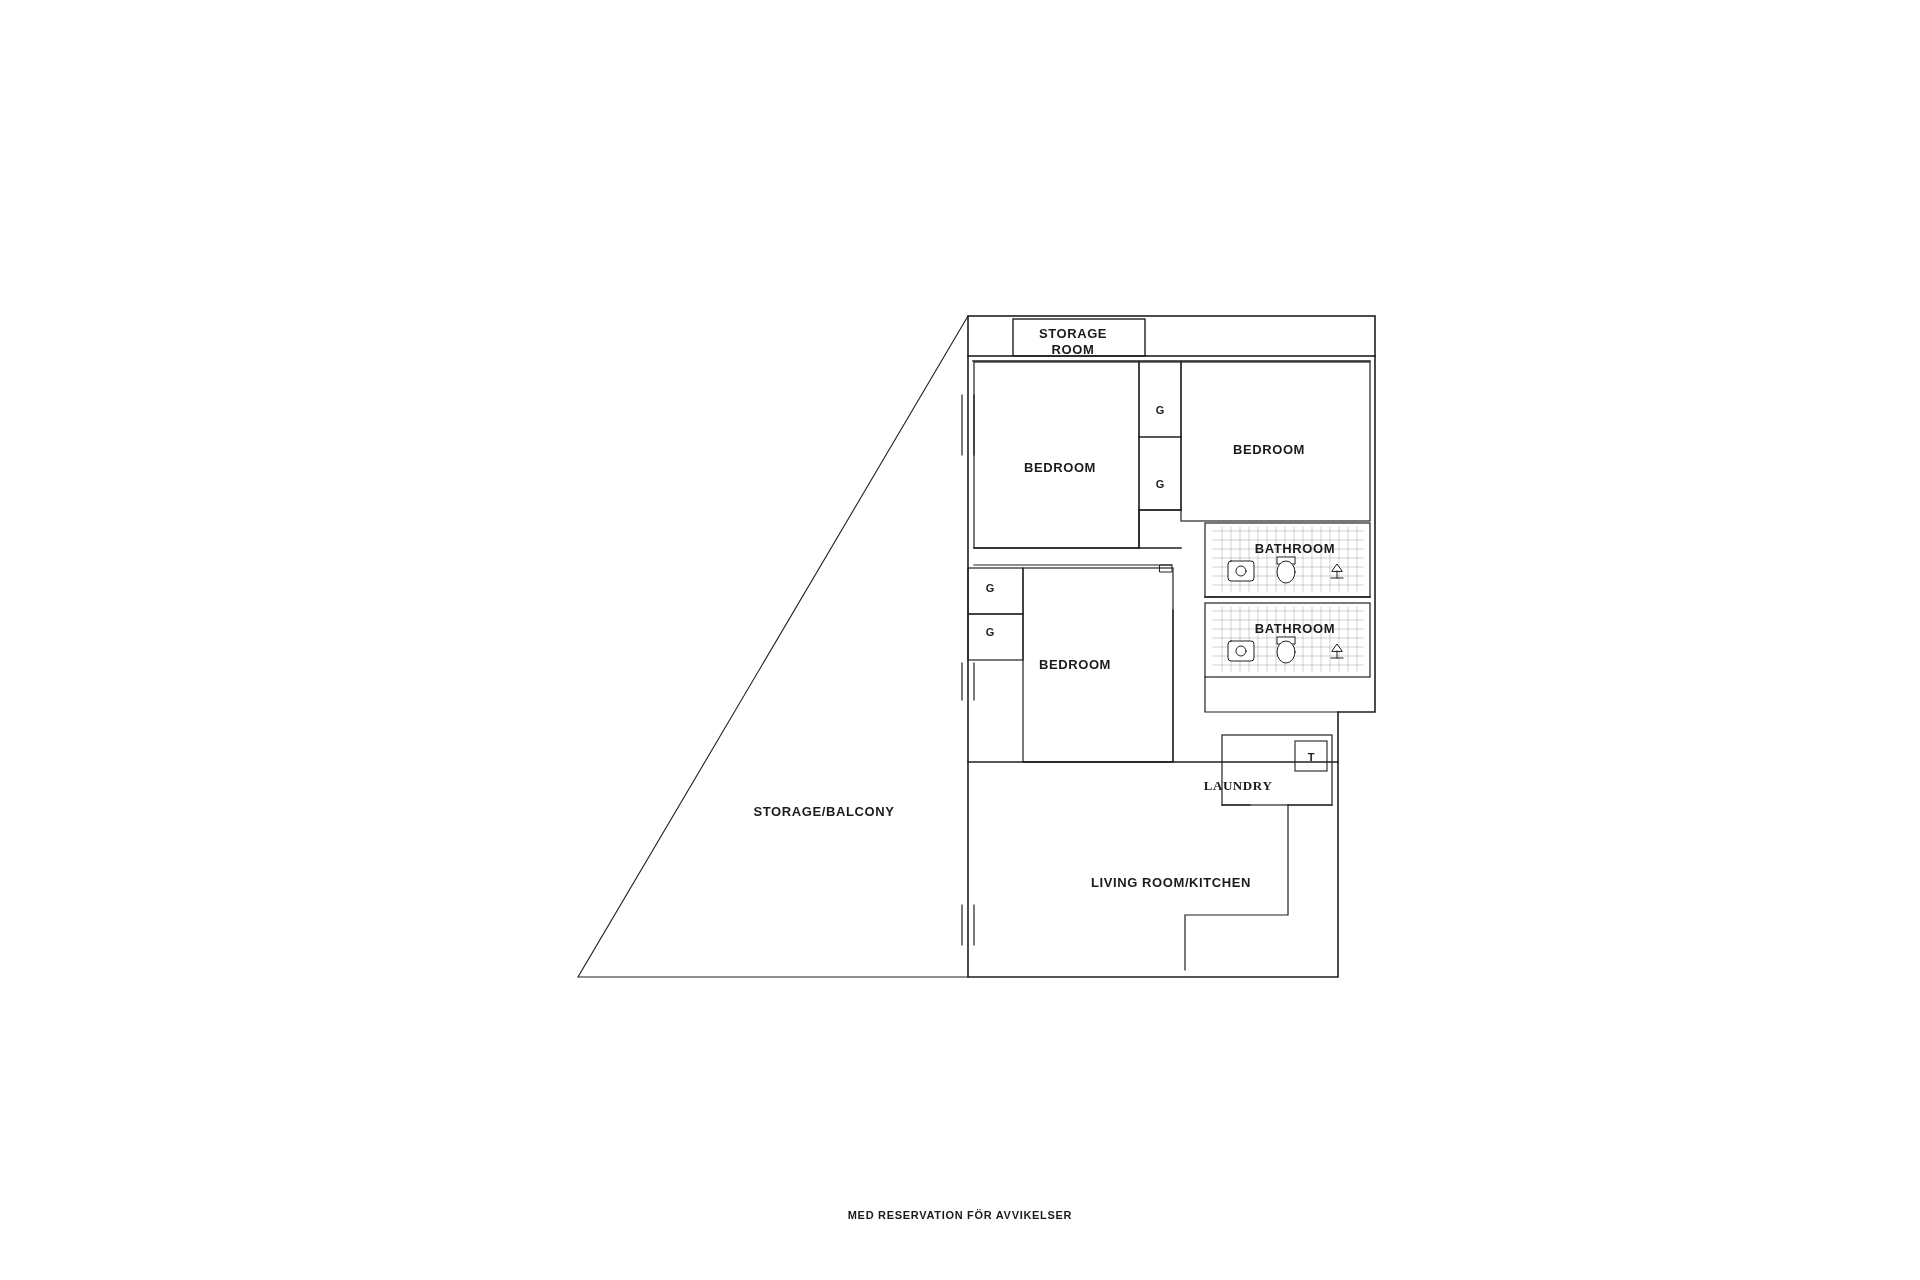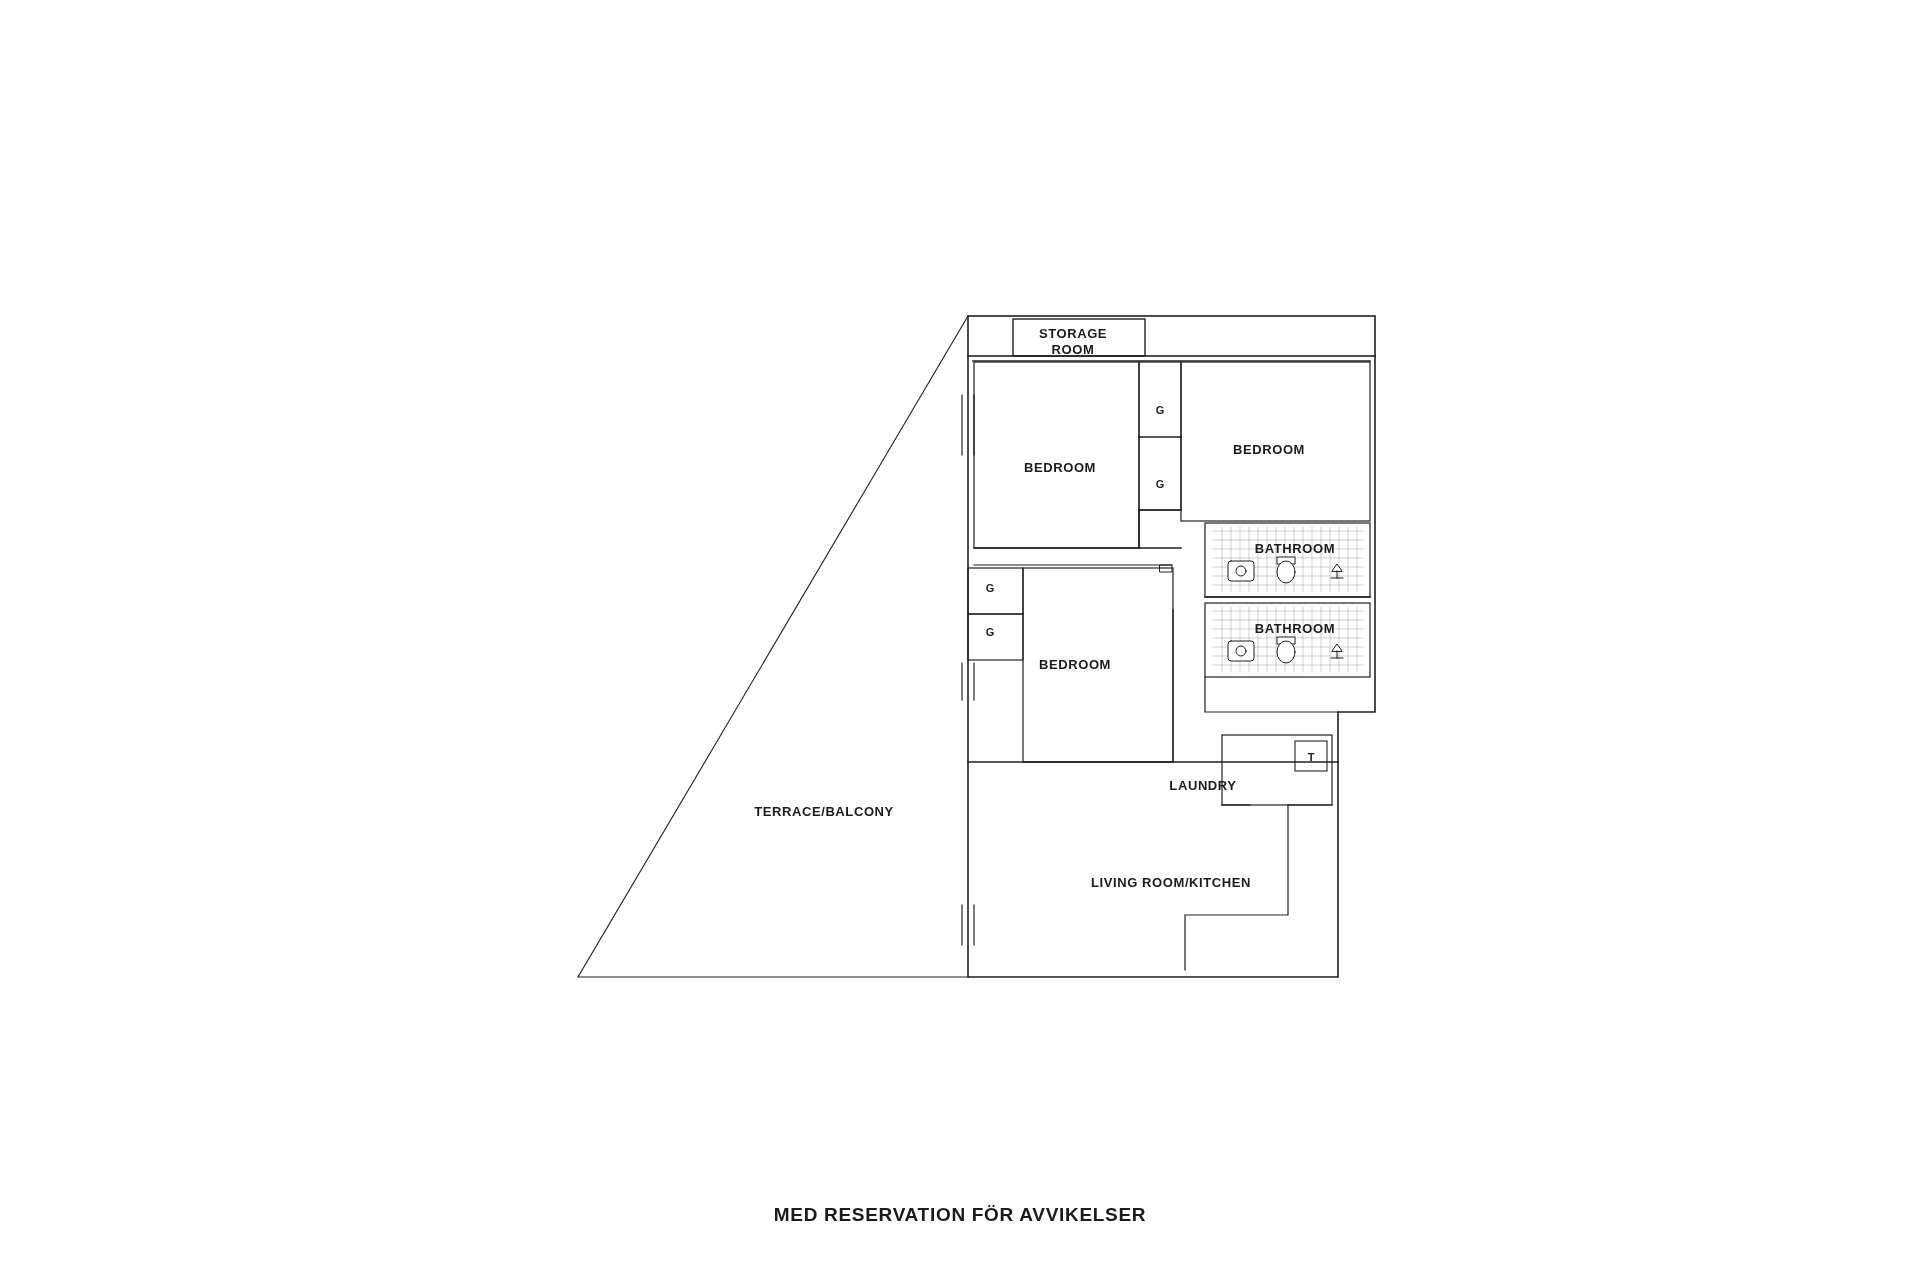--- a/index.html
+++ b/index.html
@@ -51,21 +51,21 @@
     font-weight: 700;
     color: #1b1b1b;
     transform: translate(-50%, -50%);
   }
   .footer-note {
     position: absolute;
     left: 960px;
     top: 1215px;
     transform: translate(-50%, -50%);
     font-family: "Liberation Sans", sans-serif;
-    font-size: 19px;
+    font-size: 11px;
     font-weight: 700;
     letter-spacing: 0.7px;
     color: #1b1b1b;
     white-space: nowrap;
   }
 </style>
 </head>
 <body>
 
 <div id="floorplan-root">
@@ -187,25 +187,25 @@
   <div class="room-label" style="left:1060px; top:468px;">BEDROOM</div>
 
   <div class="room-label" style="left:1269px; top:450px;">BEDROOM</div>
 
   <div class="room-label" style="left:1075px; top:665px;">BEDROOM</div>
 
   <div class="room-label" style="left:1295px; top:549px;">BATHROOM</div>
 
   <div class="room-label" style="left:1295px; top:629px;">BATHROOM</div>
 
-  <div class="room-label" style="left:1203px; top:786px;">LAUNDRY</div>
+  <div class="room-label" style="left:1238px; top:786px;font-family:Liberation Serif, serif;">LAUNDRY</div>
 
   <div class="room-label" style="left:1131px; top:883px;margin-left:40px;">LIVING ROOM/KITCHEN</div>
 
-  <div class="room-label" style="left:824px; top:812px;">TERRACE/BALCONY</div>
+  <div class="room-label" style="left:824px; top:812px;">STORAGE/BALCONY</div>
 
   <div class="small-label" style="left:1160px; top:410px;">G</div>
   <div class="small-label" style="left:1160px; top:484px;">G</div>
   <div class="small-label" style="left:990px; top:588px;">G</div>
   <div class="small-label" style="left:990px; top:632px;">G</div>
   <div class="small-label" style="left:1311px; top:757px;">T</div>
 
   <div class="footer-note">MED RESERVATION FÖR AVVIKELSER</div>
 
 </div>

